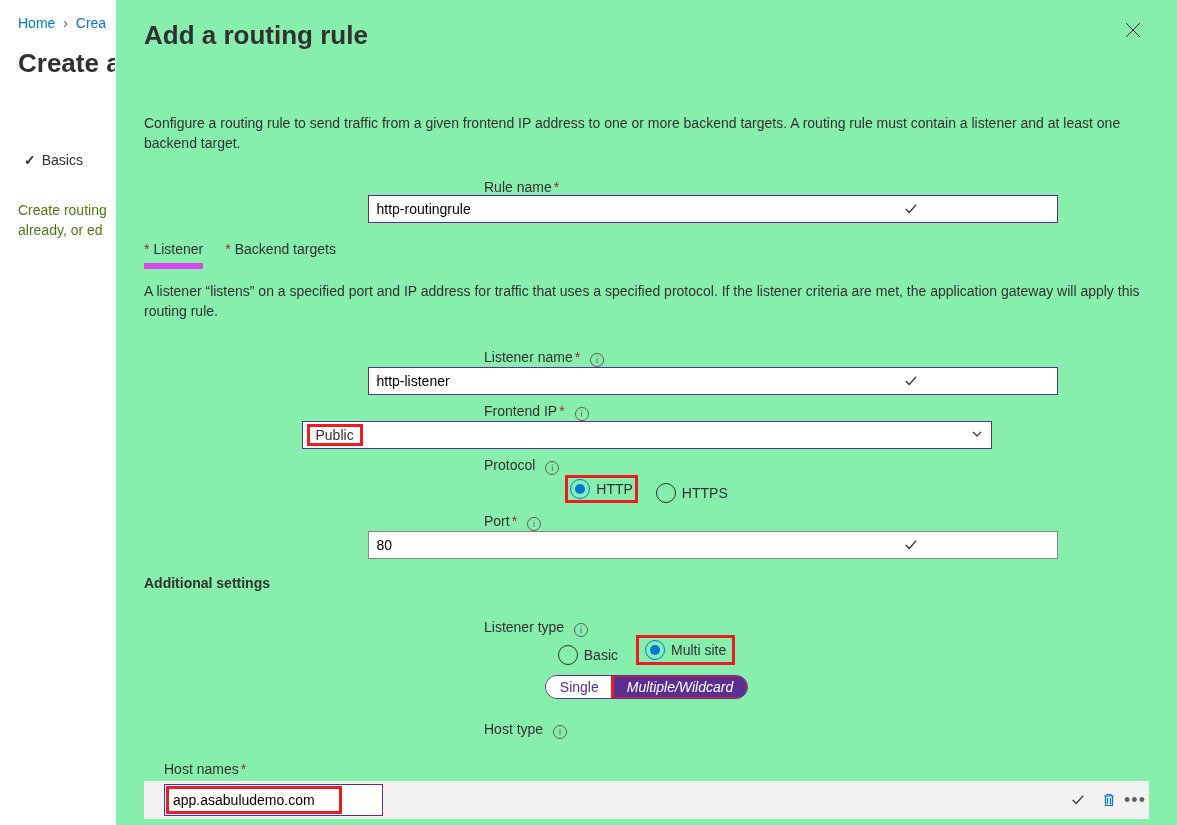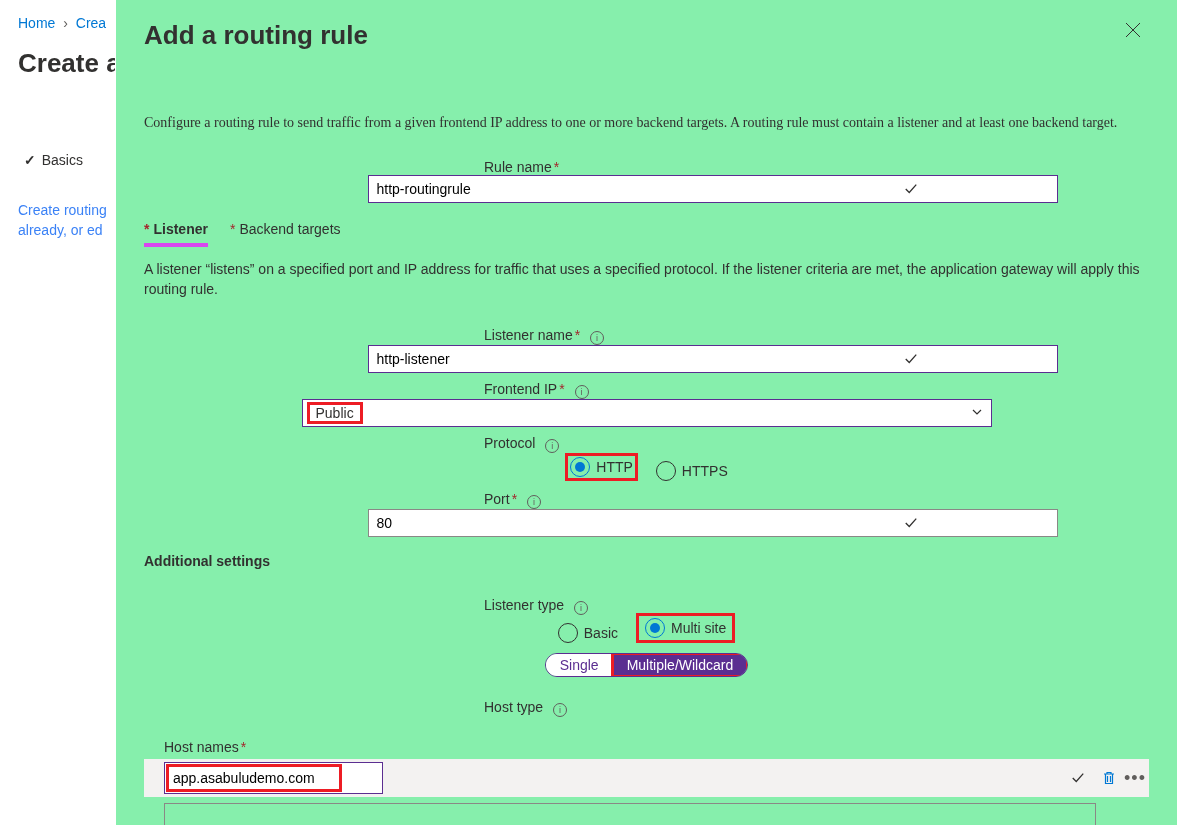--- a/index.html
+++ b/index.html
@@ -3,32 +3,32 @@
 <meta charset="utf-8">
 <style>
   * { box-sizing: border-box; margin: 0; padding: 0; font-family: "Segoe UI", Arial, sans-serif; }
   body { width: 1177px; height: 825px; background: #fff; color: #323130; overflow: hidden; position: relative; }
 
   .bg-breadcrumb { position: absolute; top: 15px; left: 18px; font-size: 14px; color: #0078d4; }
   .bg-breadcrumb .sep { color: #605e5c; margin: 0 4px; }
   .bg-title { position: absolute; top: 48px; left: 18px; font-size: 26px; font-weight: 600; }
   .bg-step { position: absolute; top: 152px; left: 24px; font-size: 14px; display: flex; align-items: center; gap: 6px; }
   .bg-step .check { font-weight: bold; }
-  .bg-desc { position: absolute; top: 200px; left: 18px; width: 95px; font-size: 14px; line-height: 20px; color: #3b82f6; }
+  .bg-desc { position: absolute; top: 200px; left: 18px; width: 95px; font-size: 14px; line-height: 20px; color: #4d7c0f; }
 
   .panel {
     position: absolute; left: 115px; top: 0; right: 0; bottom: 0;
     background: #86efac; border-left: 1px solid #fff;
     padding: 20px 28px 0 28px;
   }
   .panel-title { font-size: 26px; font-weight: 600; margin-bottom: 2px; }
   .close-btn { position: absolute; top: 22px; right: 30px; width: 22px; height: 22px; cursor: pointer; }
   .close-btn svg { width: 16px; height: 16px; }
 
-  .desc { font-size: 14px; line-height: 20px; margin-top: 62px; margin-bottom: 22px; max-width: 1000px; font-family: Liberation Serif, serif; }
+  .desc { font-size: 14px; line-height: 20px; margin-top: 62px; margin-bottom: 22px; max-width: 1000px; }
 
   .form-row { display: flex; align-items: center; margin-bottom: 6px; flex-direction: column; }
   .label-col { width: 325px; font-size: 14px; padding-top: 4px; }
   .req { color: #a4262c; margin-left: 2px; }
   .info-icon {
     display: inline-flex; width: 14px; height: 14px; border: 1px solid #605e5c; border-radius: 50%;
     align-items: center; justify-content: center; font-size: 9px; margin-left: 6px; color: #605e5c; vertical-align: -1px;
   }
   .input-col { flex: 1; }
   .text-input {
@@ -37,21 +37,21 @@
   }
   .input-wrap { position: relative; width: 558px; border-radius: 9px; }
   .check-icon {
     position: absolute; right: 8px; top: 50%; transform: translateY(-50%);
     width: 14px; height: 14px; pointer-events: none;
   }
   .check-icon svg { display: block; }
 
   .tabs { display: flex; gap: 22px; margin-top: 18px; margin-bottom: 4px; }
   .tab { font-size: 14px; padding-bottom: 6px; cursor: pointer; position: relative; }
-  .tab.active { font-weight: 700; border-bottom: 4px solid #d946ef; }
+  .tab.active { font-weight: 400; border-bottom: 6px solid #d946ef; }
 
   .tab-req { color: #a4262c; margin-right: 4px; }
 
   .tab-desc { font-size: 14px; line-height: 20px; margin: 12px 0 24px 0; max-width: 1000px; }
 
   .select-input {
     width: 690px; height: 28px; border: 1px solid #5b2e91; font-size: 14px;
     padding: 0 28px 0 8px; background: #fff; position: relative; display: flex; align-items: center;
   }
   .chevron {
@@ -76,21 +76,21 @@
   .hostnames-label { font-size: 14px; margin: 14px 0 4px 20px; }
   .hostnames-row { display: flex; align-items: center; gap: 6px; margin-bottom: 6px; padding-left: 20px; padding-right: 4px; background: #f3f2f1; height: 38px; }
   .hostname-input {
     flex: 1; height: 32px; border: 1px solid #5b2e91; padding: 0 28px 0 8px; font-size: 14px; background: #fff;
   }
   .hostname-wrap { position: relative; flex: 1; }
   .trash, .more { width: 20px; height: 20px; cursor: pointer; color: #0078d4; display: flex; align-items: center; justify-content: center; }
   .trash svg { stroke: #0078d4; }
   .host-empty { margin-left: 20px; width: 932px; height: 28px; border: 1px solid #8a8886; }
 
-  .hl-red { outline: 3px solid #ed1c24; outline-offset: -1px; }
+  .hl-red { outline: 3px solid #ed1c24; outline-offset: -1px; font-style: italic; }
   .hl-red-box { border: 3px solid #ed1c24; padding: 1px 2px; display: inline-flex; align-items: center; }
 
   .row-sp { margin-bottom: 4px; }
 
   .listener-block .form-row { min-height: 30px; align-items: center;}
 </style>
 </head>
 <body>
 
 <div class="bg-breadcrumb">

